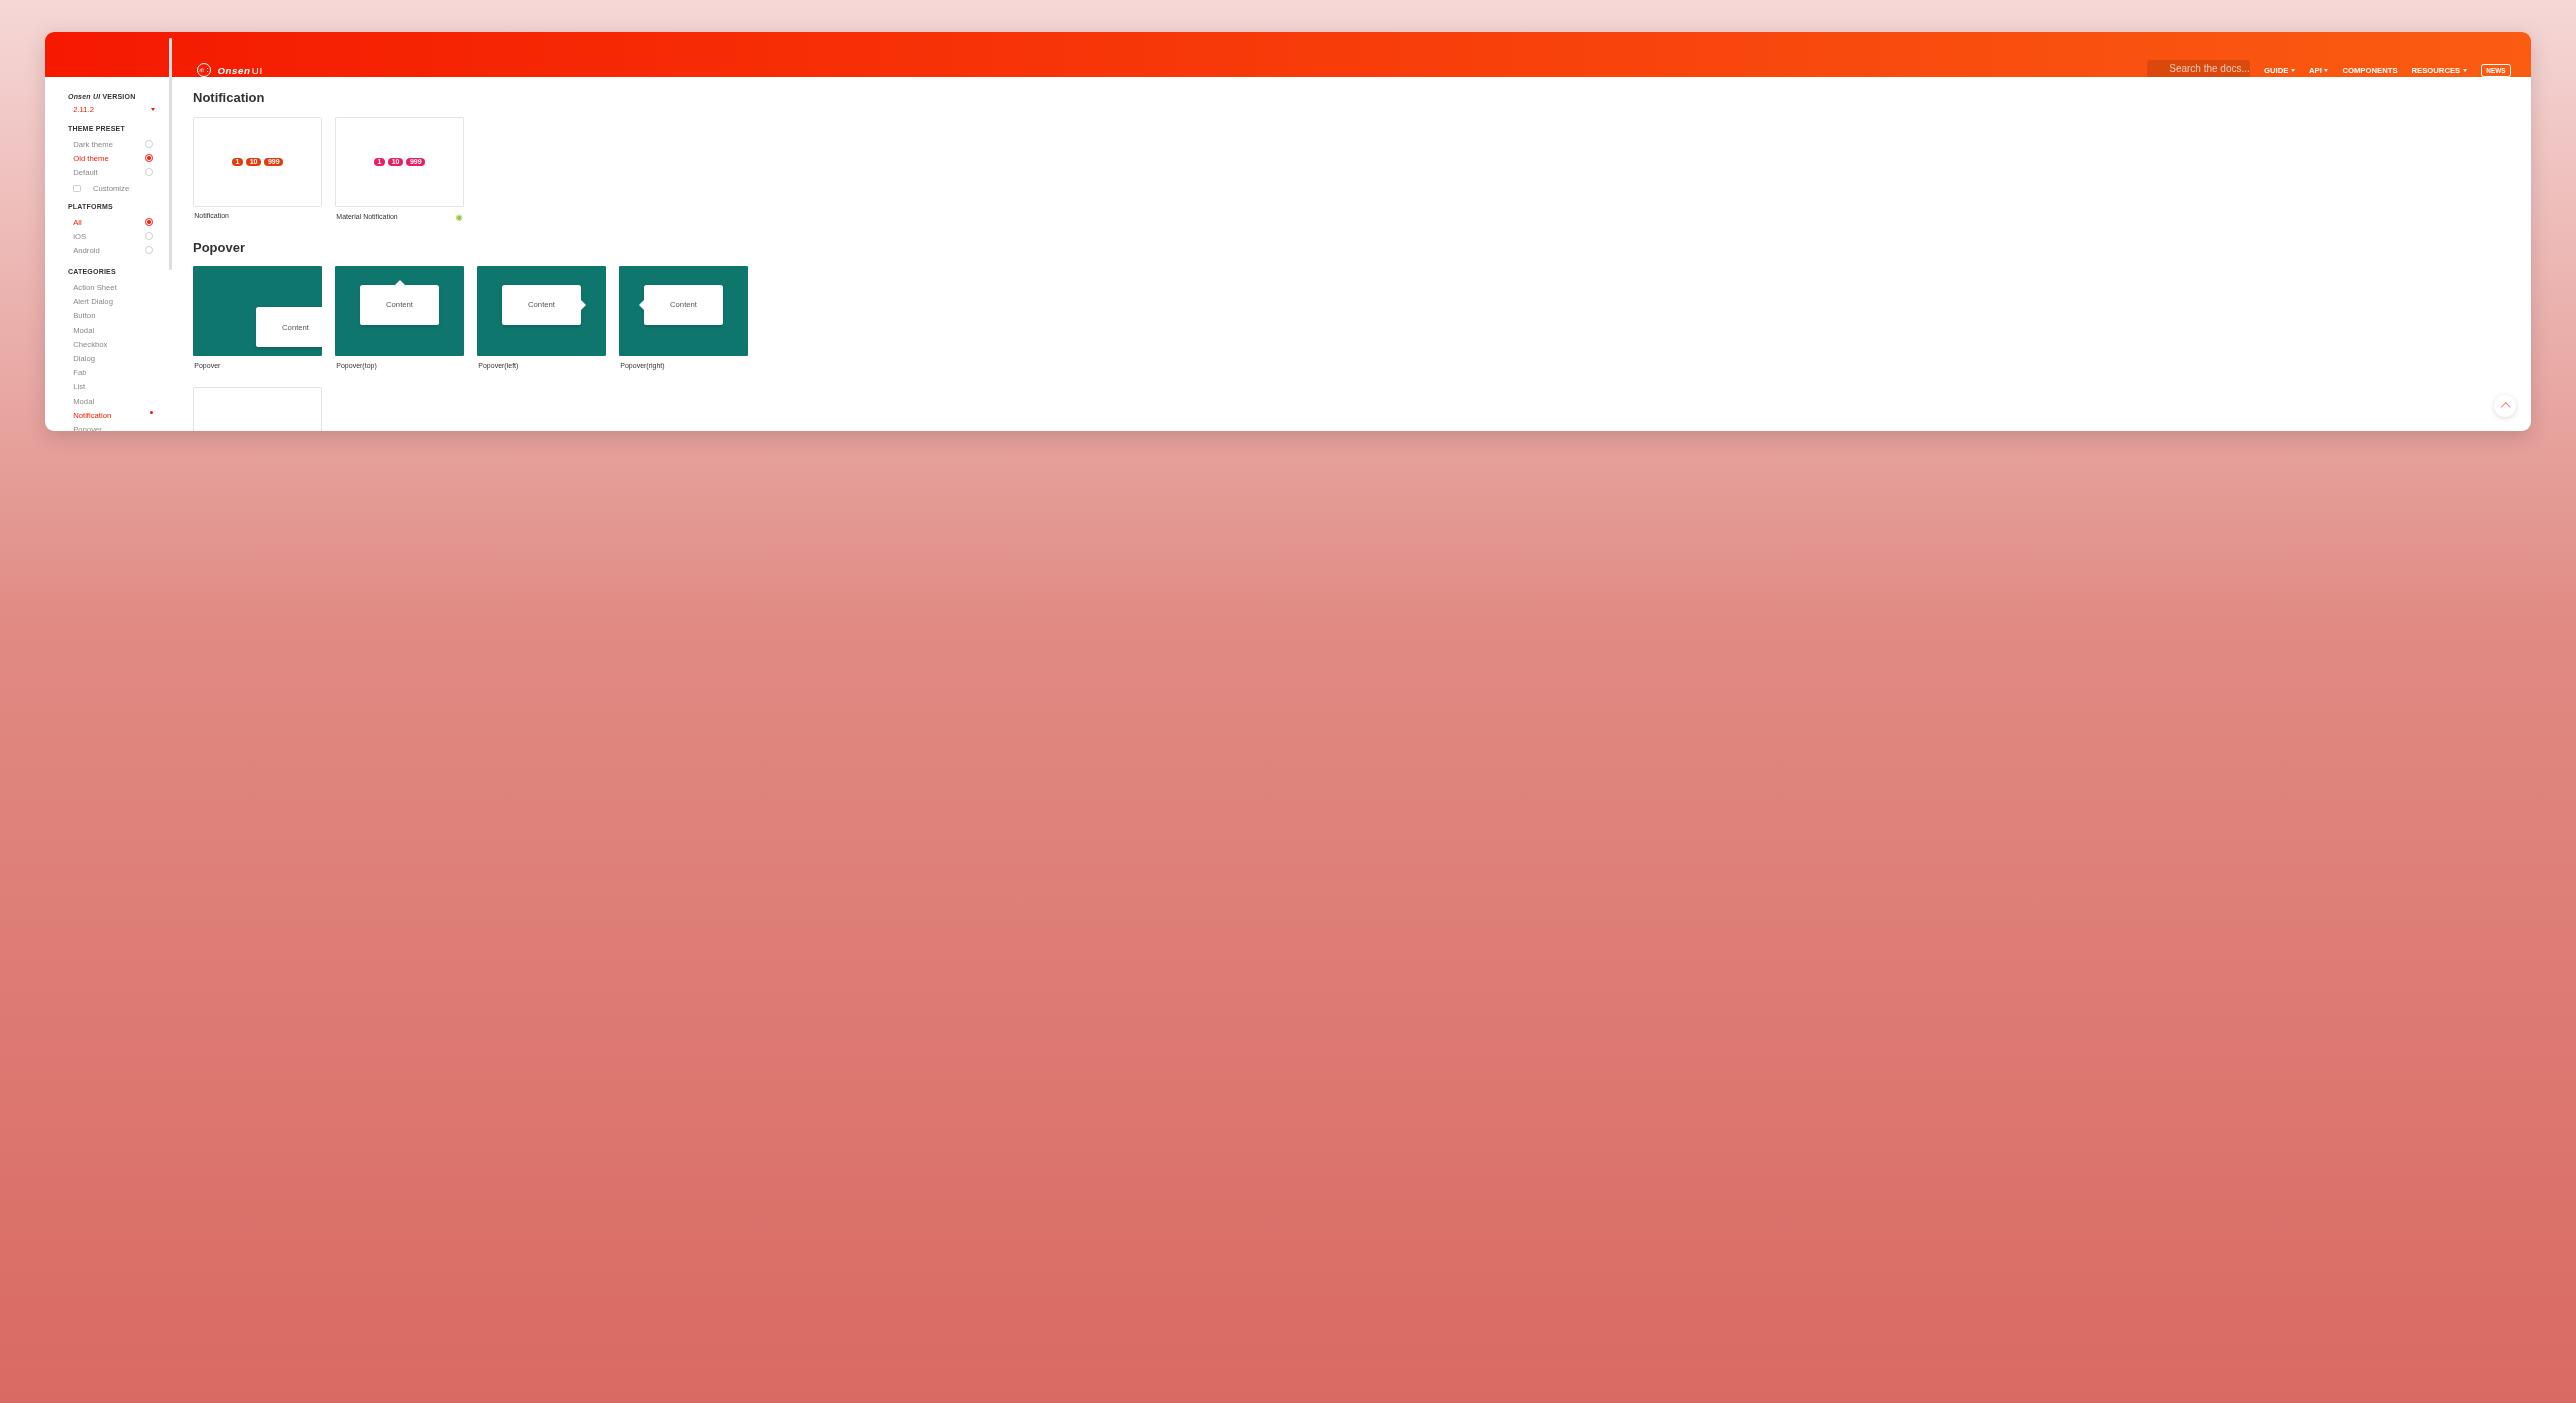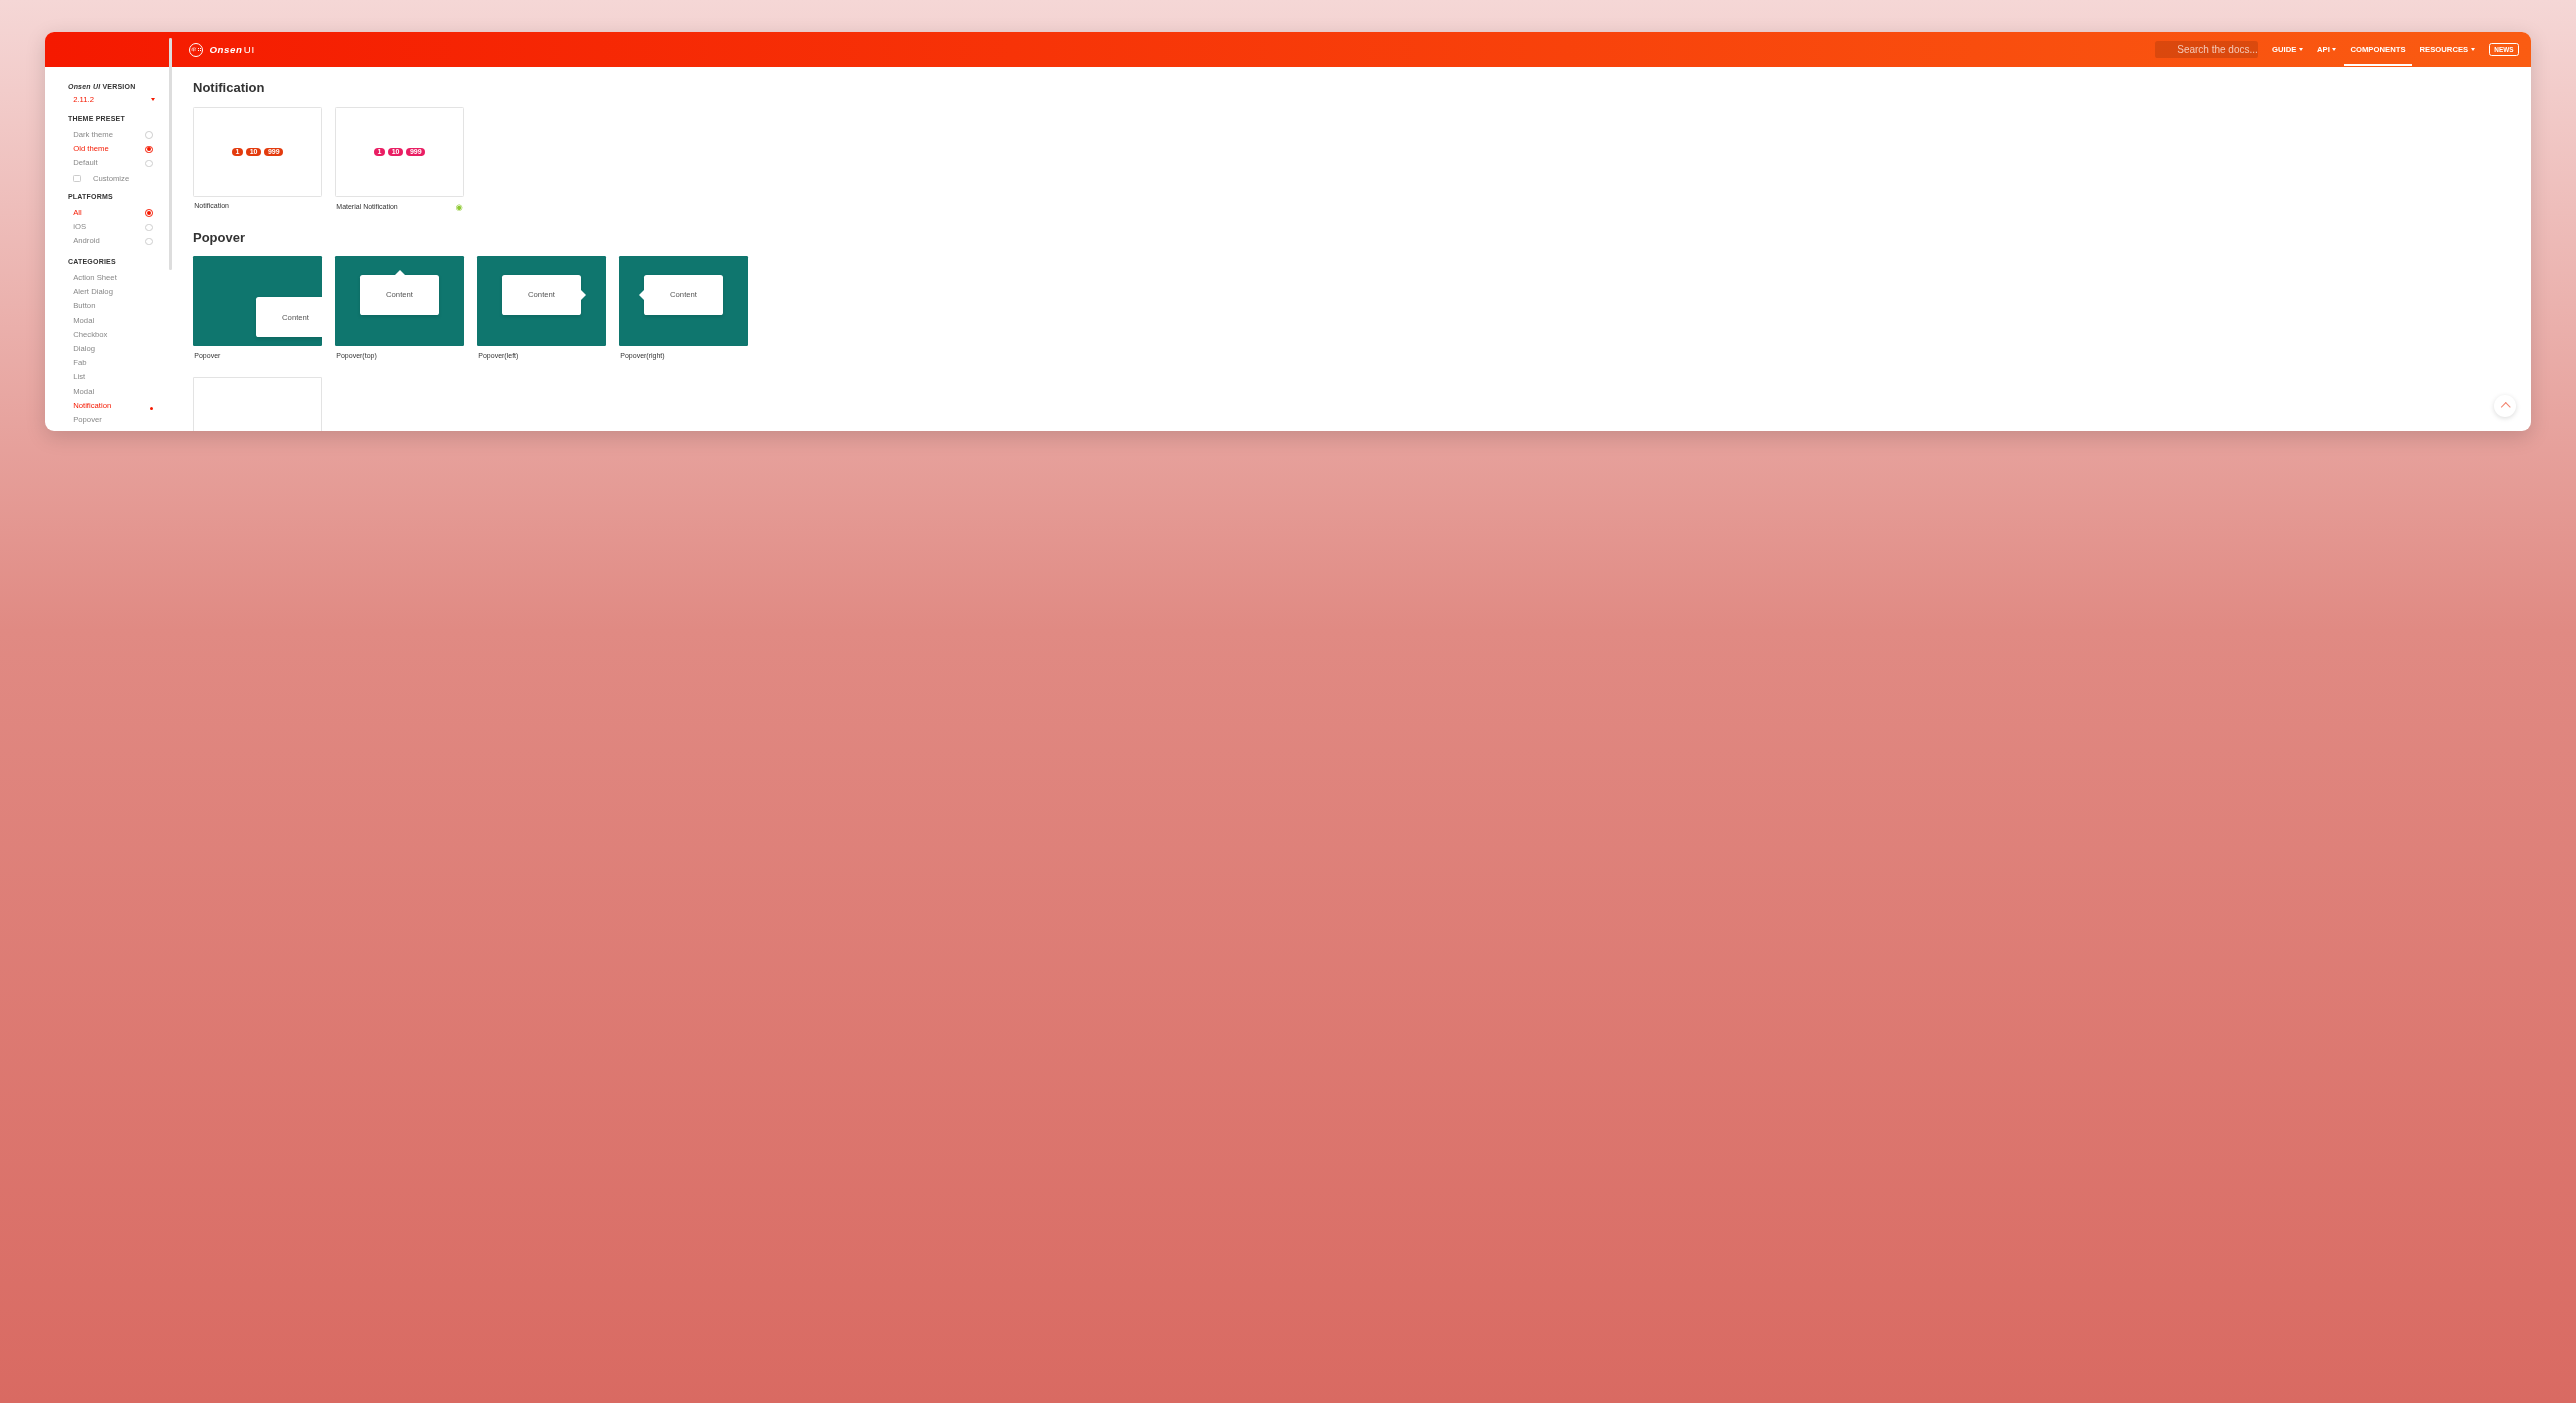--- a/index.html
+++ b/index.html
@@ -13,25 +13,25 @@
 .window {
   background: #fff;
   border-radius: 9px;
   overflow: hidden;
   height: 399px;
   width: 100%;
   box-shadow: 0 5.2px 20.6px rgba(0,0,0,0.15);
   position: relative;
 }
 .header {
-  height: 35px;
+  height: 45px;
   background: linear-gradient(to right, #f51900 0%, #fa5c12 100%);
   display: flex;
-  align-items: center;
-  padding: 0 12px;
+  align-items: flex-end;
+  padding: 0 20px;
   color: #fff;
 }
 .logo-area {
   display: flex;
   align-items: center;
   margin-left: 132px;
   gap: 6.4px;
 }
 .logo-icon {
   width: 14px; height: 14px;
@@ -110,21 +110,21 @@
   top: 6.4px;
   width: 2.6px;
   height: 232px;
   background: #ddd;
   border-radius: 1.3px;
 }
 .sb-section-title { font-weight: 700; color: #333; font-size: 7px; margin-bottom: 5.2px; letter-spacing: 0.2px; }
 .sb-section-title .italic { font-style: italic; font-weight: 700; }
 .sb-item, .sb-radio {
   display: flex;
-  align-items: flex-end;
+  align-items: flex-start;
   justify-content: space-between;
   padding: 2.6px 0;
   margin-left: 5.2px;
   cursor: pointer;
   color: #888;
 }
 .sb-item.active, .sb-radio.active { color: #f51900; }
 .sb-item.dot::after {
   content: "";
   width: 3.2px; height: 3.2px;

